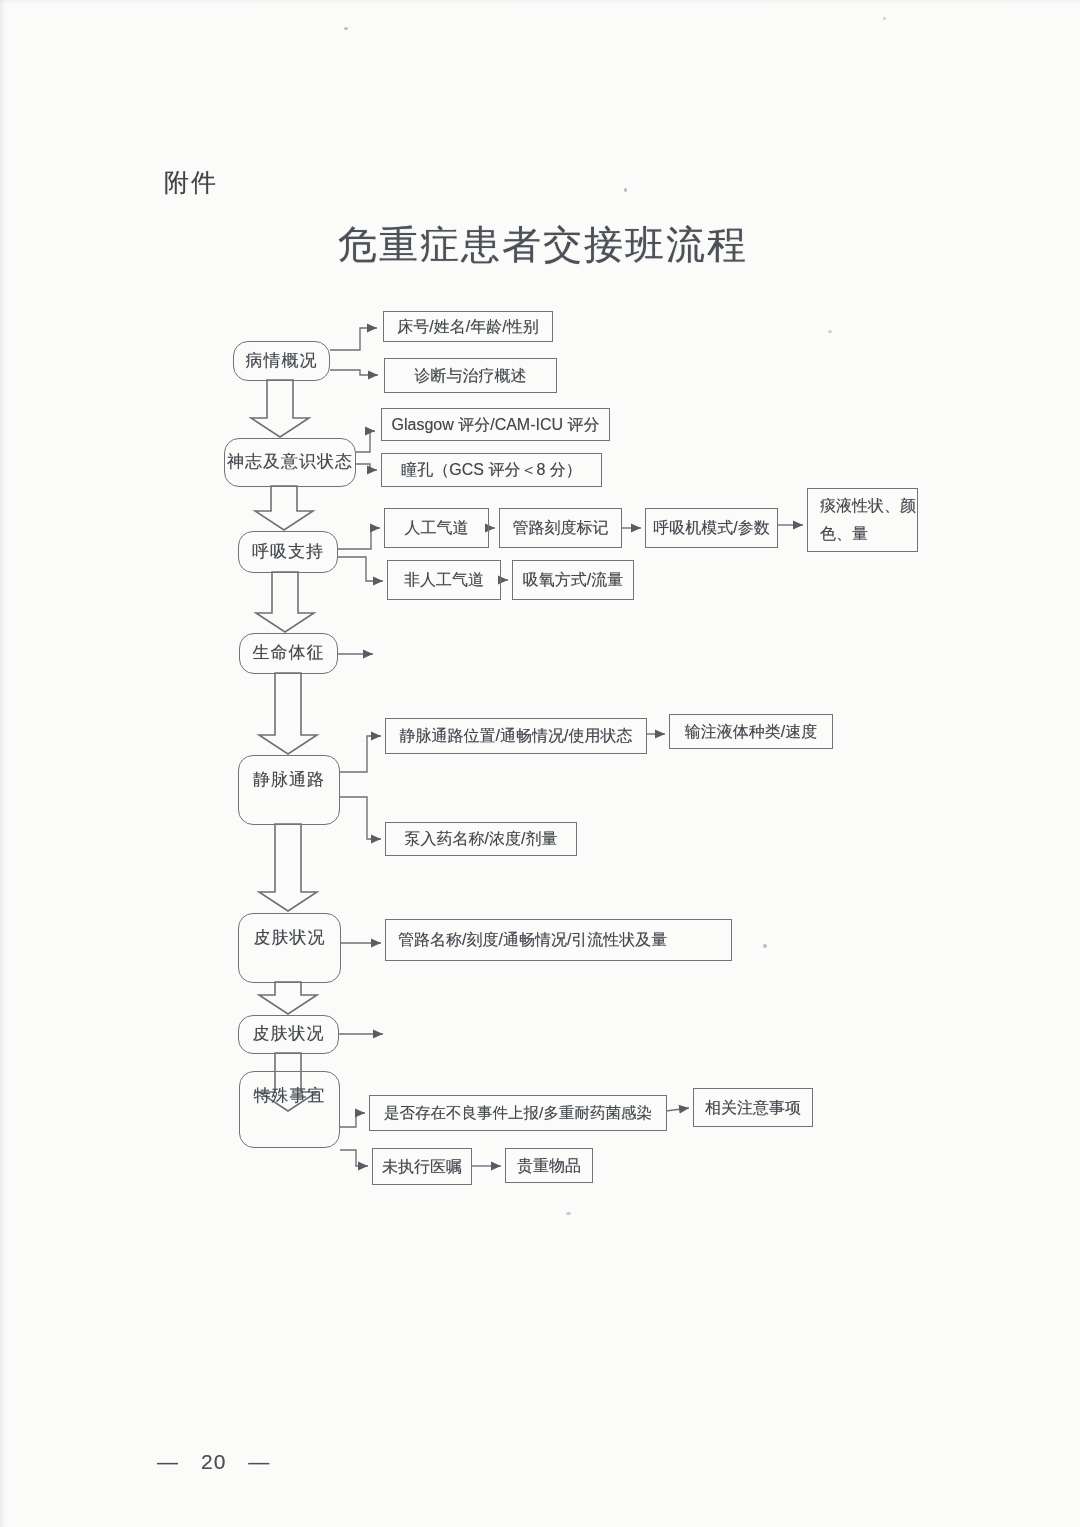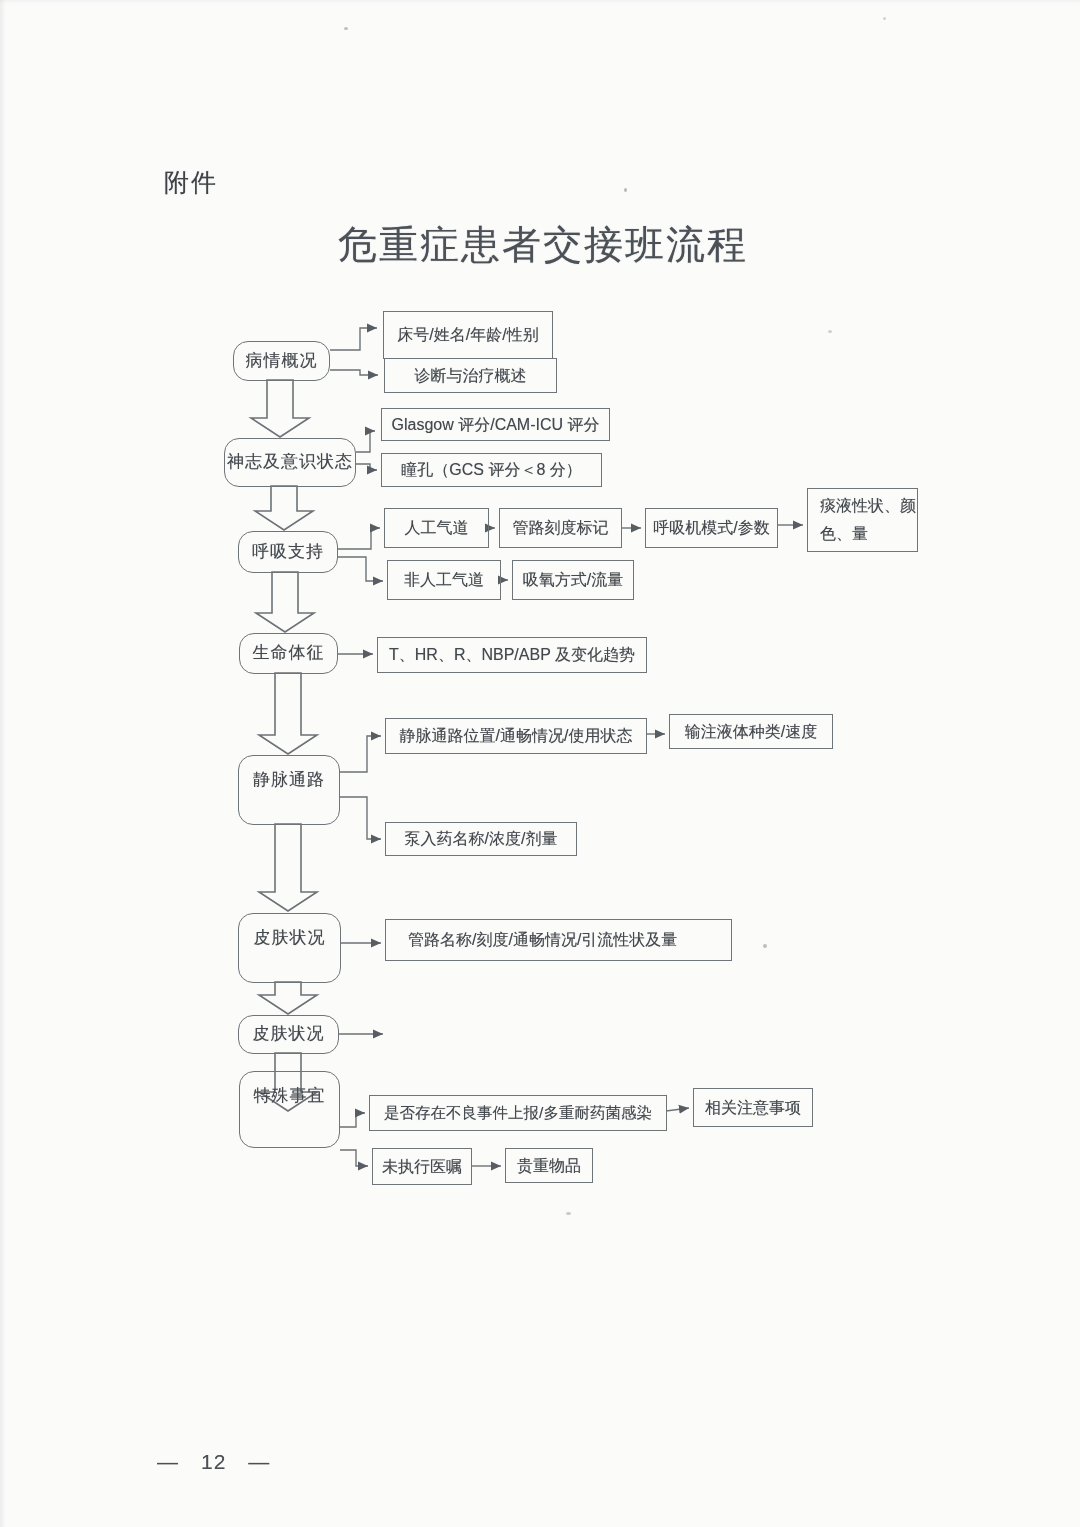--- a/index.html
+++ b/index.html
@@ -101,43 +101,42 @@
 
   <div class="node stage" style="left:233px;top:341px;width:97px;height:40px">病情概况</div>
   <div class="node stage" style="left:224px;top:438px;width:132px;height:49px">神志及意识状态</div>
   <div class="node stage" style="left:238px;top:531px;width:100px;height:42px">呼吸支持</div>
   <div class="node stage" style="left:239px;top:633px;width:99px;height:41px">生命体征</div>
   <div class="node stage tall" style="left:238px;top:755px;width:102px;height:70px">静脉通路</div>
   <div class="node stage tall" style="left:238px;top:913px;width:103px;height:70px">皮肤状况</div>
   <div class="node stage" style="left:238px;top:1015px;width:101px;height:39px">皮肤状况</div>
   <div class="node stage tall" style="left:239px;top:1071px;width:101px;height:77px">特殊事宜</div>
 
-  <div class="node" style="left:383px;top:311px;width:170px;height:48px">床号/姓名/年龄/性别</div>
+  <div class="node" style="left:383px;top:311px;width:170px;height:31px">床号/姓名/年龄/性别</div>
   <div class="node" style="left:384px;top:358px;width:173px;height:35px">诊断与治疗概述</div>
   <div class="node" style="left:381px;top:408px;width:229px;height:33px">Glasgow 评分/CAM-ICU 评分</div>
   <div class="node" style="left:381px;top:453px;width:221px;height:34px">瞳孔（GCS 评分＜8 分）</div>
   <div class="node" style="left:384px;top:508px;width:105px;height:40px">人工气道</div>
   <div class="node" style="left:499px;top:508px;width:123px;height:40px">管路刻度标记</div>
   <div class="node" style="left:645px;top:508px;width:133px;height:40px">呼吸机模式/参数</div>
   <div class="node leftalign" style="left:807px;top:488px;width:111px;height:64px;padding-left:12px;line-height:1.75">痰液性状、颜色、量</div>
   <div class="node" style="left:387px;top:560px;width:114px;height:40px">非人工气道</div>
   <div class="node" style="left:512px;top:560px;width:122px;height:40px">吸氧方式/流量</div>
-  <div class="node" style="left:377px;top:637px;width:270px;height:36px">T、HR、R、NBP/ABP 及变化趋势</div>
   <div class="node" style="left:385px;top:718px;width:262px;height:36px">静脉通路位置/通畅情况/使用状态</div>
   <div class="node" style="left:669px;top:714px;width:164px;height:35px">输注液体种类/速度</div>
   <div class="node" style="left:385px;top:822px;width:192px;height:34px">泵入药名称/浓度/剂量</div>
-  <div class="node leftalign" style="left:385px;top:919px;width:347px;height:42px;padding-left:22px">管路名称/刻度/通畅情况/引流性状及量</div>
+  <div class="node leftalign" style="left:385px;top:919px;width:347px;height:42px;padding-left:12px">管路名称/刻度/通畅情况/引流性状及量</div>
   <div class="node" style="left:369px;top:1095px;width:298px;height:36px;font-size:15.5px">是否存在不良事件上报/多重耐药菌感染</div>
   <div class="node" style="left:693px;top:1088px;width:120px;height:39px">相关注意事项</div>
   <div class="node" style="left:372px;top:1148px;width:100px;height:37px">未执行医嘱</div>
   <div class="node" style="left:505px;top:1148px;width:88px;height:35px">贵重物品</div>
 
   <div class="footer">
     <span>—</span>
-    <span>12</span>
+    <span>20</span>
     <span>—</span>
   </div>
 
   <div class="speck" style="left:344px;top:27px;width:4px;height:3px;background:#9aa0a3"></div>
   <div class="speck" style="left:883px;top:17px;width:3px;height:3px;background:#b9bdc0"></div>
   <div class="speck" style="left:624px;top:188px;width:3px;height:4px;background:#8f969a"></div>
   <div class="speck" style="left:828px;top:330px;width:4px;height:3px;background:#b5babd"></div>
   <div class="speck" style="left:763px;top:944px;width:4px;height:4px;background:#9aa0a4"></div>
   <div class="speck" style="left:566px;top:1212px;width:5px;height:3px;background:#aaafb2"></div>
 </div>

